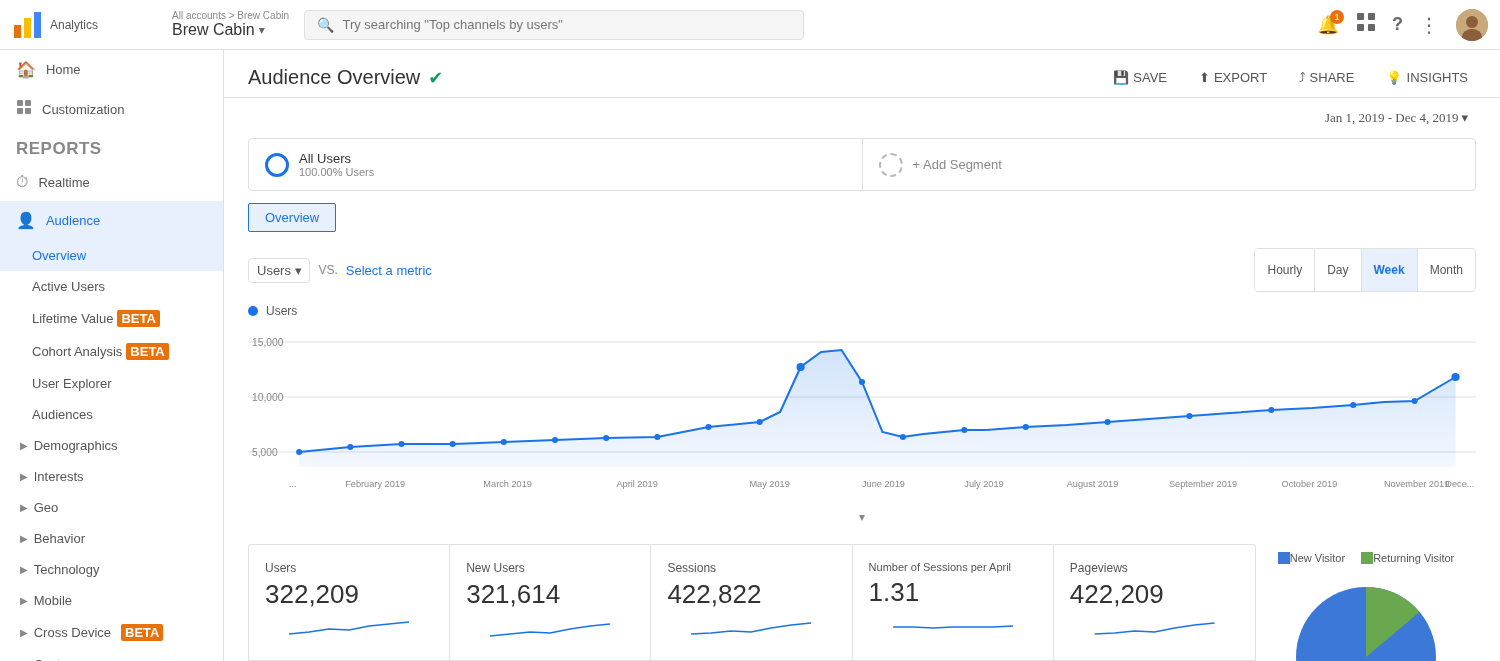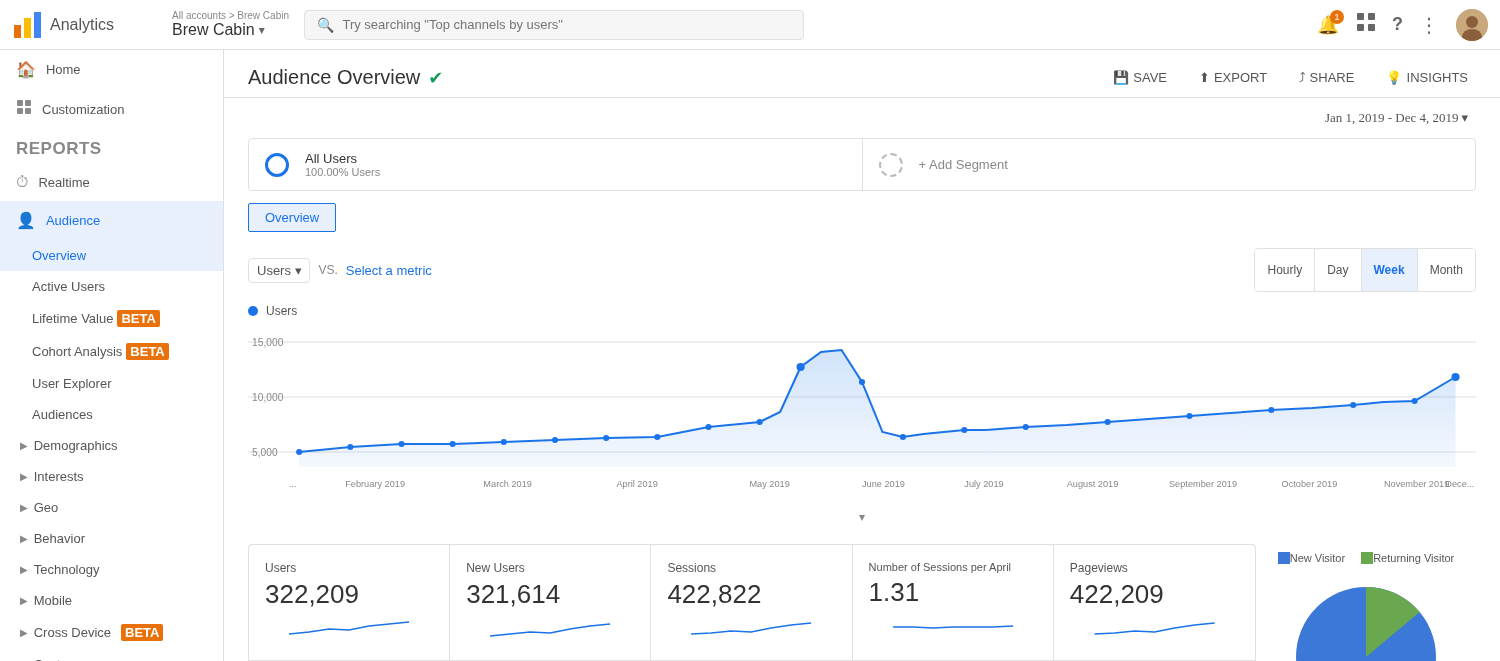--- a/index.html
+++ b/index.html
@@ -6,21 +6,21 @@
     body { font-family: Arial, sans-serif; font-size: 13px; color: #333; background: #fff; overflow: hidden; }
 
     
     .top-nav {
       display: flex; align-items: center; height: 50px;
       background: #fff; border-bottom: 1px solid #e0e0e0;
       padding: 0 12px; gap: 12px;
     }
     .logo-area { display: flex; align-items: center; gap: 8px; min-width: 140px; }
     .logo-icon { width: 30px; height: 30px; }
-    .analytics-title { font-size: 16px; color: #555; font-weight: 400; }
+    .analytics-title { font-size: 12px; color: #555; font-weight: 400; }
     .breadcrumb-area { display: flex; flex-direction: column; margin-left: 8px; min-width: 120px; }
     .breadcrumb-top { font-size: 10px; color: #888; }
     .breadcrumb-current { font-size: 16px; font-weight: 500; color: #333; display: flex; align-items: center; gap: 4px; }
     .breadcrumb-arrow { font-size: 12px; color: #666; }
     .search-bar {
       flex: 1; max-width: 500px; display: flex; align-items: center;
       background: #f5f5f5; border-radius: 4px; padding: 6px 12px; gap: 8px;
       border: 1px solid #e0e0e0;
     }
     .search-icon { color: #888; font-size: 14px; }
@@ -90,21 +90,21 @@
       display: flex; gap: 3px; cursor: pointer;
       padding: 4px 8px; border-radius: 4px; font-family: Liberation Serif, serif;
     }
 
     
     .segment-bar {
       display: flex; align-items: center; margin: 0 24px 12px;
       border: 1px solid #e0e0e0; border-radius: 4px; overflow: hidden;
     }
     .segment-item {
-      display: flex; align-items: center; gap: 16px;
+      display: flex; align-items: center; gap: 10px;
       padding: 12px 16px; flex: 1; border-right: 1px solid #e0e0e0;
     }
     .segment-item:last-child { border-right: none; }
     .segment-circle { width: 24px; height: 24px; border-radius: 50%; border: 3px solid #1a73e8; flex-shrink: 0; }
     .segment-circle.empty { border: 2px dashed #bbb; }
     .segment-text { font-size: 13px; font-weight: 500; }
     .segment-sub { font-size: 11px; color: #888; }
     .add-segment { color: #888; font-size: 13px; }
 
     

